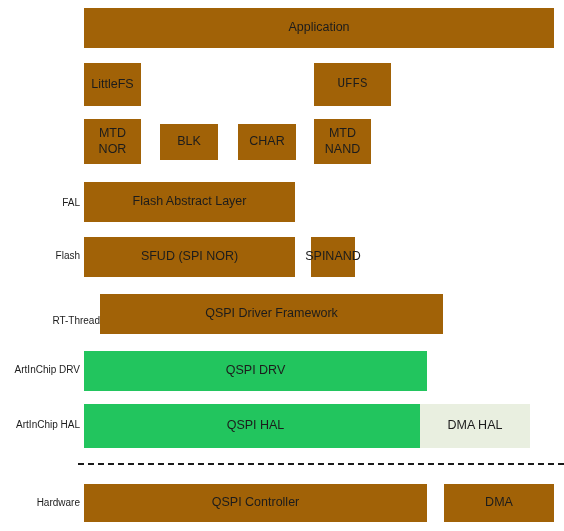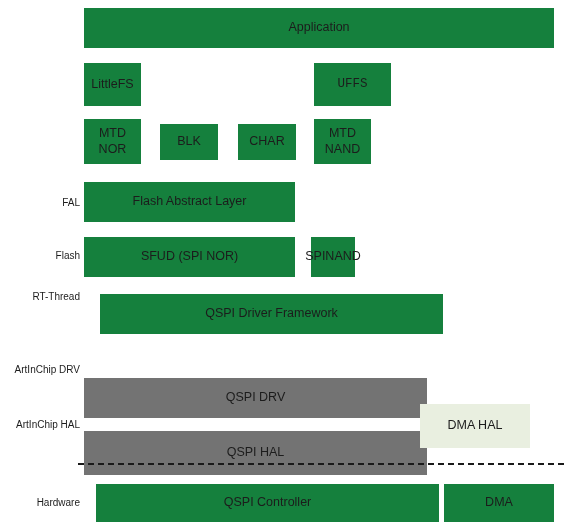--- a/index.html
+++ b/index.html
@@ -37,37 +37,37 @@
     display: flex;
     align-items: center;
     justify-content: center;
     text-align: center;
     font-size: 12.5px;
     line-height: 1.25;
     color: #1c1c1c;
     white-space: pre-line;
     padding: 2px;
   }
-  .box.grey  { background: #15803d; }
-  .box.blue  { background: #737373; margin-top: 27px; }
+  .box.grey  { background: #a16207; }
+  .box.blue  { background: #22c55e; }
   .box.green { background: #e9efe0; }
   .divider {
     position: absolute;
     border-top: 2px dashed #1a1a1a;
     height: 0;
   }
 </style>
 </head>
 <body>
 
 <div id="diagram">
   <div id="labels-layer">
       <div class="row-label" style="left: 0px; top: 182px; width: 80px; height: 40px;">FAL</div>
       <div class="row-label" style="left: 0px; top: 235px; width: 80px; height: 40px;">Flash</div>
-      <div class="row-label" style="left: 0px; top: 276px; width: 80px; height: 40px;">RT-Thread</div>
+      <div class="row-label" style="left: 0px; top: 300px; width: 80px; height: 40px; padding-left: 20px;">RT-Thread</div>
       <div class="row-label" style="left: 0px; top: 349px; width: 80px; height: 40px;">ArtInChip DRV</div>
       <div class="row-label" style="left: 0px; top: 404px; width: 80px; height: 40px;">ArtInChip HAL</div>
       <div class="row-label" style="left: 0px; top: 482px; width: 80px; height: 40px;">Hardware</div>
     </div>
   <div id="boxes-layer">
       <div class="box grey" style="left: 84px; top: 8px; width: 470px; height: 40px;">Application</div>
       <div class="box grey" style="left: 84px; top: 63px; width: 57px; height: 43px;">LittleFS</div>
       <div class="box grey" style="left: 314px; top: 63px; width: 77px; height: 43px; font-family: Liberation Mono, monospace;">UFFS</div>
       <div class="box grey" style="left: 84px; top: 119px; width: 57px; height: 45px;">MTD
 NOR</div>
@@ -75,19 +75,19 @@
       <div class="box grey" style="left: 238px; top: 124px; width: 58px; height: 36px;">CHAR</div>
       <div class="box grey" style="left: 314px; top: 119px; width: 57px; height: 45px;">MTD
 NAND</div>
       <div class="box grey" style="left: 84px; top: 182px; width: 211px; height: 40px;">Flash Abstract Layer</div>
       <div class="box grey" style="left: 84px; top: 237px; width: 211px; height: 40px;">SFUD (SPI NOR)</div>
       <div class="box grey" style="left: 311px; top: 237px; width: 44px; height: 40px;">SPINAND</div>
       <div class="box grey" style="left: 100px; top: 294px; width: 343px; height: 40px;">QSPI Driver Framework</div>
       <div class="box blue" style="left: 84px; top: 351px; width: 343px; height: 40px;">QSPI DRV</div>
       <div class="box blue" style="left: 84px; top: 404px; width: 343px; height: 44px;">QSPI HAL</div>
       <div class="box green" style="left: 420px; top: 404px; width: 110px; height: 44px;">DMA HAL</div>
-      <div class="box grey" style="left: 84px; top: 484px; width: 343px; height: 38px; margin-left: 12px;">QSPI Controller</div>
+      <div class="box grey" style="left: 84px; top: 484px; width: 343px; height: 38px;">QSPI Controller</div>
       <div class="box grey" style="left: 444px; top: 484px; width: 110px; height: 38px;">DMA</div>
     </div>
   <div id="divider-layer">
       <div class="divider" style="left: 78px; top: 463px; width: 486px;"></div>
     </div>
 </div>
 
 </body></html>

